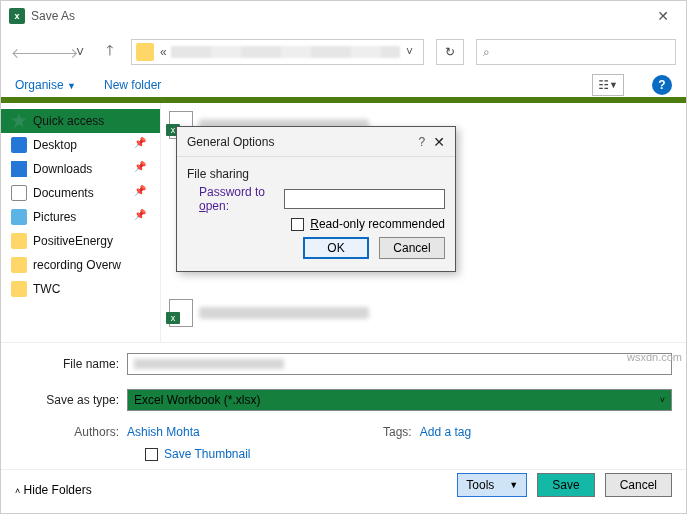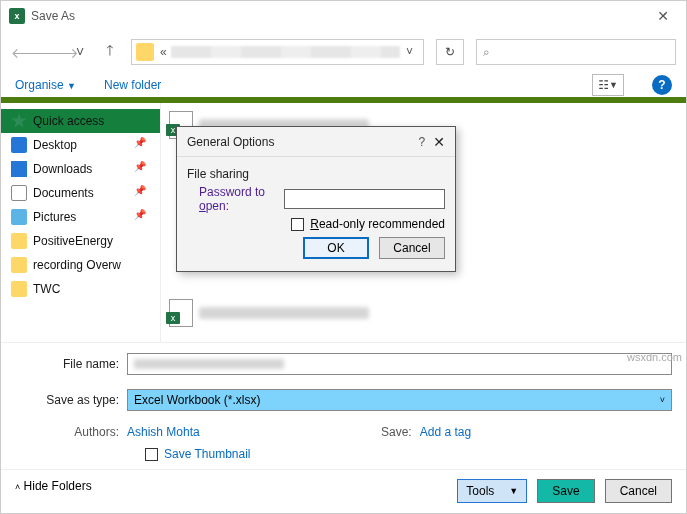--- a/index.html
+++ b/index.html
@@ -38,27 +38,27 @@
   .filepane { flex: 1; position: relative; padding: 8px; }
   .file-row { display: flex; align-items: center; gap: 6px; }
   .xl-file-ico { width: 24px; height: 28px; border: 1px solid #999; background: #fff; position: relative; }
   .xl-file-ico:before { content: "x"; position: absolute; left: -4px; bottom: 2px; width: 14px; height: 12px; background: #217346; color: #fff; font-size: 9px; text-align: center; line-height: 12px; border-radius: 1px; }
   .blur-name { width: 170px; height: 12px; background: #d6d6d6; filter: blur(2px); border-radius: 3px; }
   .bottom-panel { border-top: 1px solid #eee; padding: 10px 14px 8px; }
   .form-row { display: flex; align-items: center; margin-bottom: 14px; }
   .form-row .lbl { width: 112px; text-align: right; padding-right: 8px; color: #222; }
   .file-name-blur { flex: 1; height: 22px; border: 1px solid #888; display: flex; align-items: center; padding: 0 6px; }
   .file-name-blur .inner { width: 150px; height: 10px; background: #d6d6d6; filter: blur(2px); }
-  .type-select { flex: 1; height: 22px; border: 1px solid #888; background: #7dd3fc; padding: 6px 6px; display: flex; align-items: center; justify-content: space-between; }
+  .type-select { flex: 1; height: 22px; border: 1px solid #888; background: #15803d; padding: 6px 6px; display: flex; align-items: center; justify-content: space-between; }
   .meta-row { display: flex; align-items: center; margin-top: 4px; }
   .meta-row .mlbl { width: 112px; text-align: right; padding-right: 8px; color: #555; }
   .meta-row .gap { width: 180px; }
   .chk-row { display: flex; align-items: center; margin: 8px 0 0 130px; gap: 6px; color: #0a6bc3; }
   .chk { width: 13px; height: 13px; border: 1px solid #333; background: #fff; }
-  .footer { height: 44px; border-top: 1px solid #eee; display: flex; align-items: flex-start; padding: 9px 14px; gap: 10px; }
+  .footer { height: 44px; border-top: 1px solid #eee; display: flex; align-items: flex-end; padding: 16px 14px; gap: 10px; }
   .footer .sp { flex: 1; }
   .caret { font-size: 9px; }
   .btn { height: 24px; padding: 0 14px; border: 1px solid #737373; background: #e6e6e6; display: inline-flex; align-items: center; justify-content: center; }
   .btn.tools { width: 70px; justify-content: space-between; padding: 0 8px; background: #cfe5f7; border-color: #2477d6; }
   .btn.save { background: #14b8a6; }
   
   .modal { position: absolute; left: 175px; top: 125px; width: 280px; border: 1px solid #555; background: #f3f3f3; box-shadow: 3px 3px 8px rgba(0,0,0,0.25); }
   .modal-title { height: 30px; display: flex; align-items: center; padding: 0 10px; border-bottom: 1px solid #ddd; }
   .modal-title .mt { flex: 1; color: #222; }
   .modal-title .mhelp { color: #555; padding: 0 8px; }
@@ -175,21 +175,21 @@
       <span class="lbl">Save as type:</span>
       <div class="type-select">
         <span>Excel Workbook (*.xlsx)</span>
         <span class="caret">˅</span>
       </div>
     </div>
     <div class="meta-row">
       <span class="mlbl">Authors:</span>
       <span class="link-blue">Ashish Mohta</span>
       <span class="gap"></span>
-      <span class="mlbl" style="width:40px;">Save:</span>
+      <span class="mlbl" style="width:40px;">Tags:</span>
       <span class="link-blue">Add a tag</span>
     </div>
     <div class="chk-row">
       <span class="chk"></span>
       <span>Save Thumbnail</span>
     </div>
   </div>
 
   <div class="footer">
     <span>

